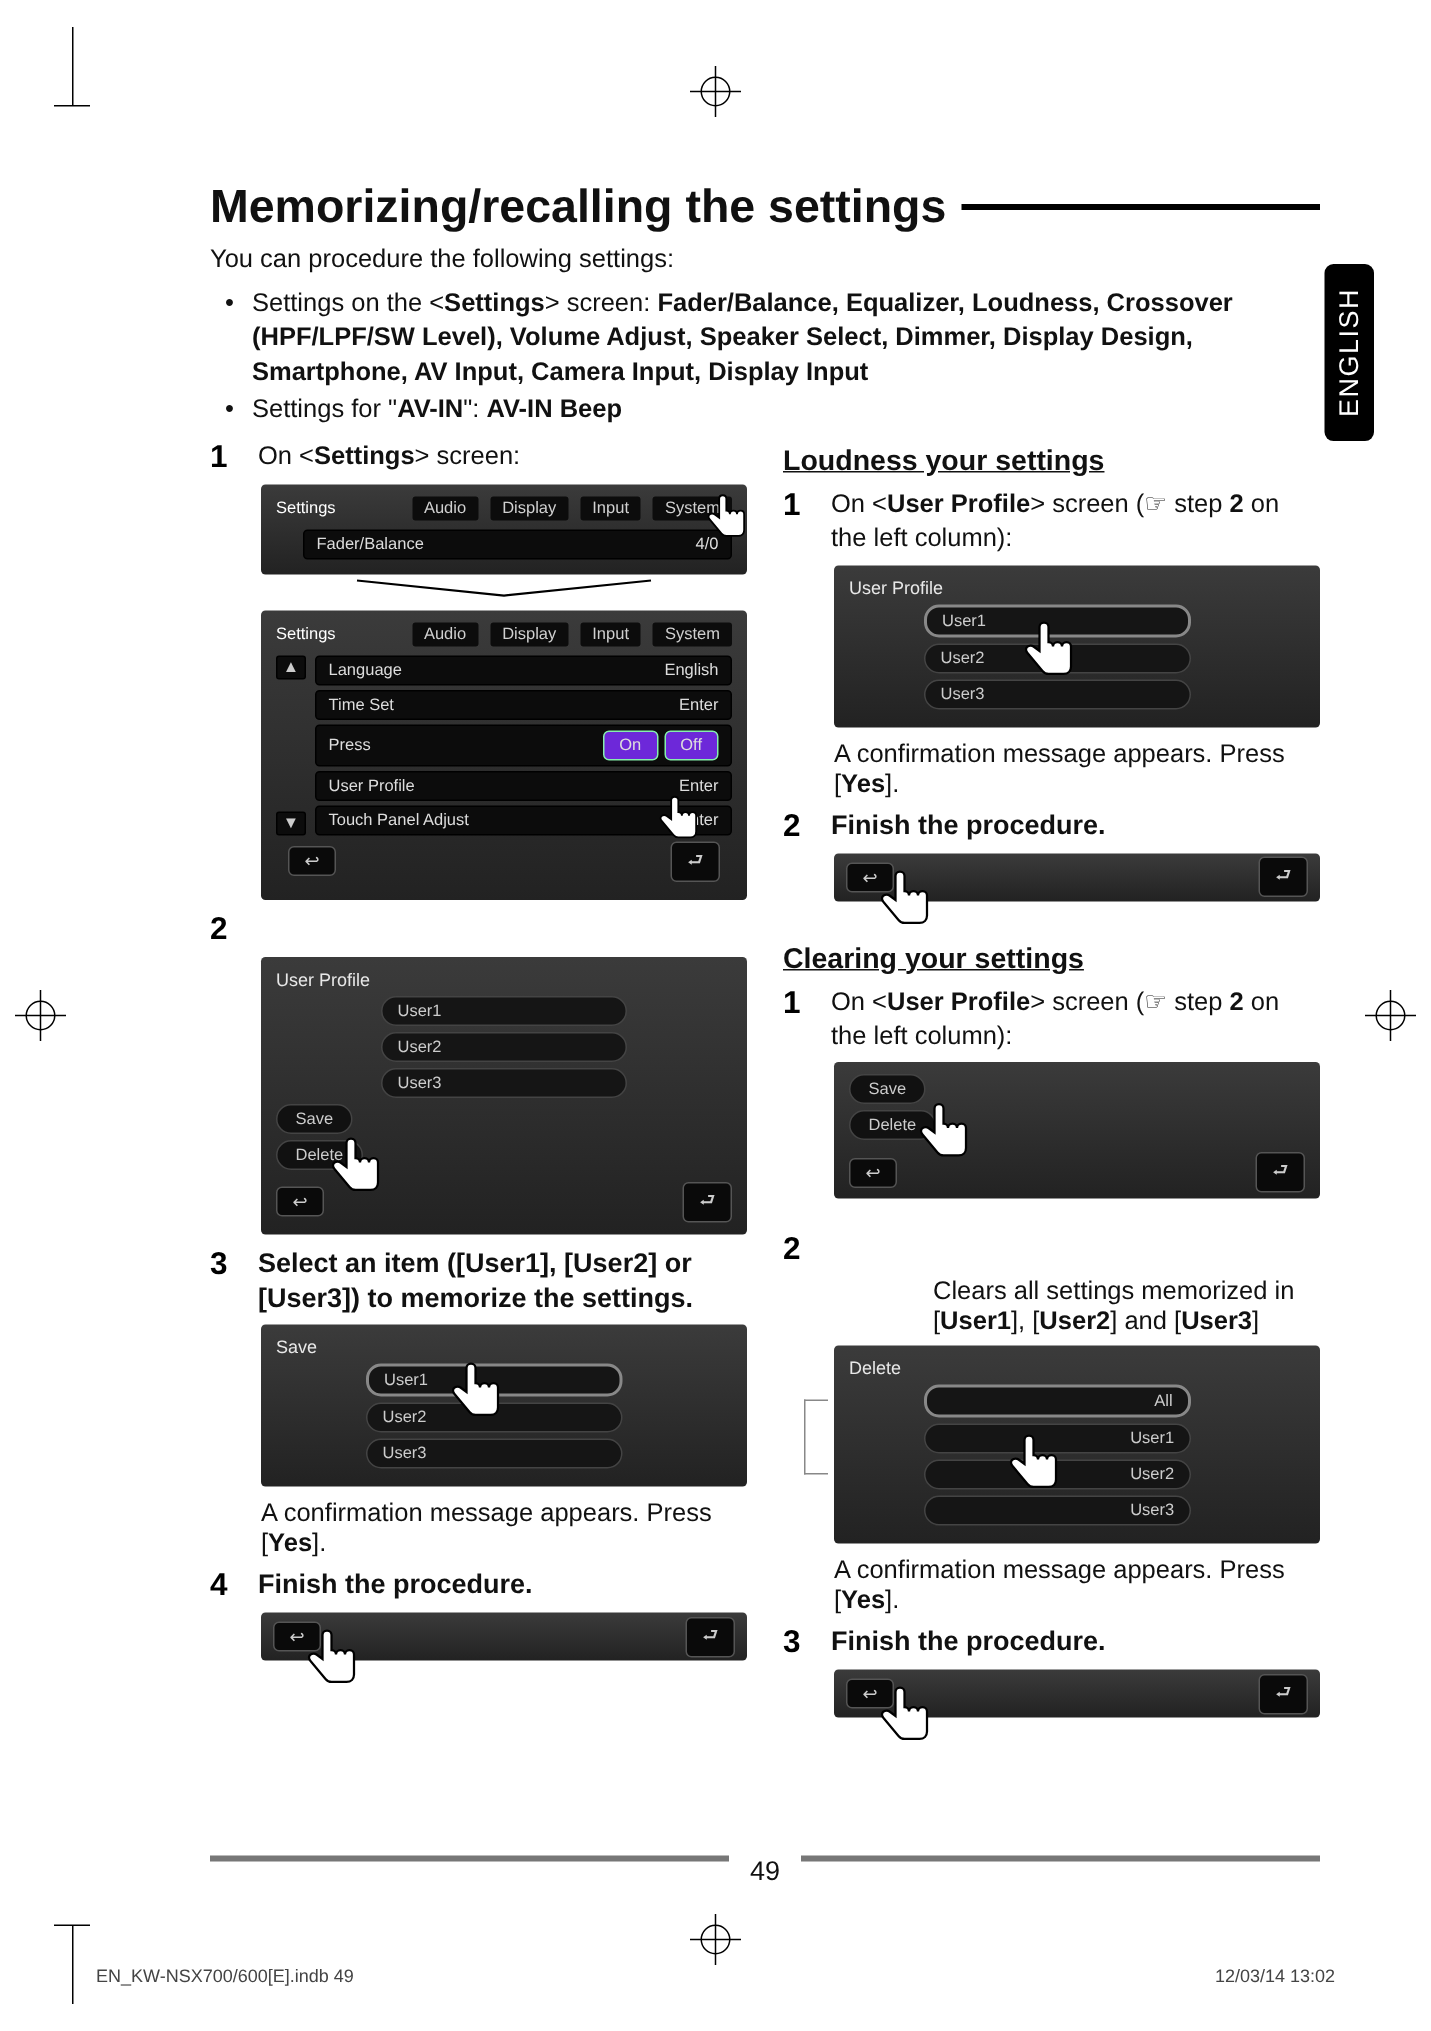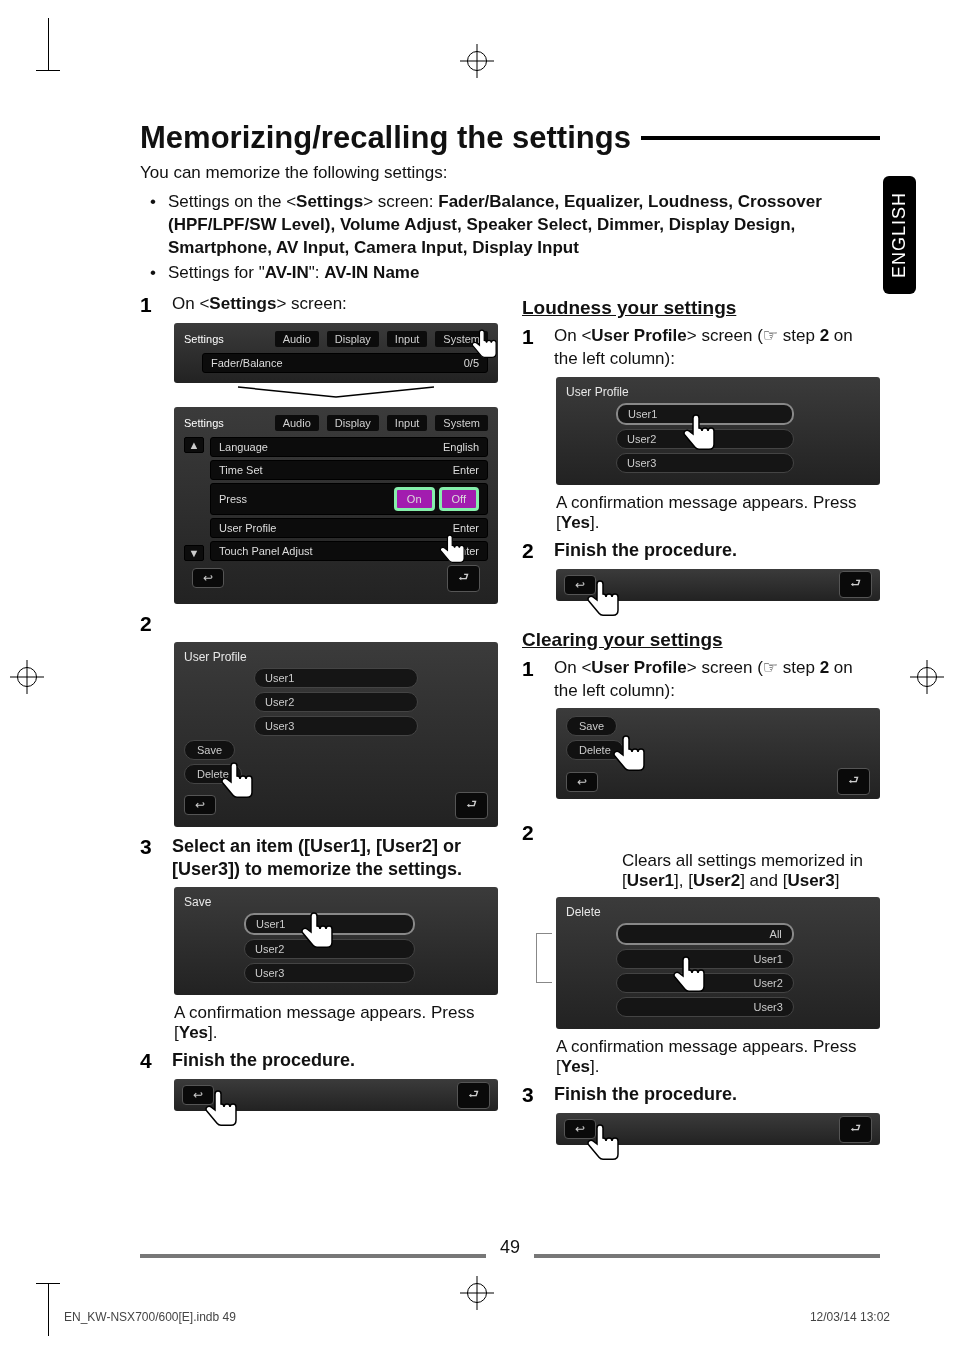--- a/index.html
+++ b/index.html
@@ -93,21 +93,21 @@
   .tabbar .tlabel{color:#fff;}
   .tabbar .tab{background:#0c0c0c;padding:2px 8px;border-radius:2px;}
   .rowlist{display:flex;flex-direction:column;gap:3px;}
   .rowitem{
     display:flex;justify-content:space-between;align-items:center;
     background:#0c0c0c;border:1px solid #000;border-radius:3px;
     padding:3px 8px;font-size:11px;color:#ddd;
   }
   .pillrow{display:flex;gap:4px;}
   .pill{
-    background:#a21caf;border:3px solid #86efac;border-radius:4px;
+    background:#6d28d9;border:1px solid #86efac;border-radius:4px;
     padding:3px 10px;font-size:11px;color:#ddd;
   }
   .scrollbtn{
     width:20px;height:16px;background:#0c0c0c;border:1px solid #000;
     display:flex;align-items:center;justify-content:center;border-radius:2px;color:#ccc;
   }
   .userpill{
     background:#151515;border:1px solid #444;border-radius:10px;
     padding:3px 10px;font-size:11px;color:#ccc;margin-bottom:4px;width:70%;
   }
@@ -127,21 +127,21 @@
   .backarrow::before{content:"↩";}
   .homeicon::before{content:"⮐";}
   
   .hand{
     position:absolute;
   }
   .hand svg{width:48px;height:48px;display:block;}
   .small-hand svg{width:38px;height:38px;}
   
   .pagefoot{
-    position:absolute;left:0;right:0;bottom:-14px;display:flex;align-items:flex-end;justify-content:center;gap:8px;
+    position:absolute;left:0;right:0;bottom:-14px;display:flex;align-items:flex-start;justify-content:center;gap:8px;
   }
   .pagefoot .ln{height:4px;background:#777;flex:1;}
   .pagefoot .pn{font-size:18px;padding:0 6px;color:#111;}
   
   .fileinfo{
     position:absolute;left:64px;right:64px;bottom:30px;
     display:flex;justify-content:space-between;font-size:12px;color:#444;
   }
 </style>
 </head>
@@ -168,28 +168,28 @@
 
   <div class="langtab">ENGLISH</div>
 
   <div class="content">
 
     <div class="h1">
       <span>Memorizing/recalling the settings</span>
       <span class="rule"></span>
     </div>
 
-    <div class="intro">You can memorize the following settings:</div>
+    <div class="intro">You can procedure the following settings:</div>
 
     <ul class="bullets">
       <li>
         <span>Settings on the &lt;</span><b>Settings</b><span>&gt; screen: </span><b>Fader/Balance, Equalizer, Loudness, Crossover (HPF/LPF/SW Level), Volume Adjust, Speaker Select, Dimmer, Display Design, Smartphone, AV Input, Camera Input, Display Input</b>
       </li>
       <li>
-        <span>Settings for "</span><b>AV-IN</b><span>": </span><b>AV-IN Name</b>
+        <span>Settings for "</span><b>AV-IN</b><span>": </span><b>AV-IN Beep</b>
       </li>
     </ul>
 
     <div class="cols">
 
       <div>
 
         <div class="stepline">
           <div class="stepnum">1</div>
           <div class="steptxt">
@@ -204,21 +204,21 @@
               <span style="flex:1"></span>
               <span class="tab">Audio</span>
               <span class="tab">Display</span>
               <span class="tab">Input</span>
               <span class="tab" style="position:relative">
                 <span>System</span>
               </span>
             </div>
             <div class="rowitem" style="margin-left:18px;">
               <span>Fader/Balance</span>
-              <span>0/5</span>
+              <span>4/0</span>
             </div>
           </div>
           <div class="hand small-hand" style="right:-6px;top:4px;">
             <svg viewBox="0 0 48 48">
                 <path fill="#fff" stroke="#000" stroke-width="1.5" d="M20 4c-2 0-3 1.5-3 3v16l-4-3c-2-1.5-5 0-5 2 0 1 .3 1.5 1 2.3l10 12c1 1.2 2.3 2 4 2h10c3 0 5-2 5-5V20c0-1.5-1-3-3-3s-3 1.5-3 3c0-1.5-1-3-3-3s-3 1.5-3 3c0-1.5-1-3-3-3V7c0-1.5-1-3-3-3z"></path>
               </svg>
           </div>
         </div>
         <div style="margin:-6px 0 6px 34px;display:flex;justify-content:center;">
           <svg width="200" height="16" viewBox="0 0 200 16">

